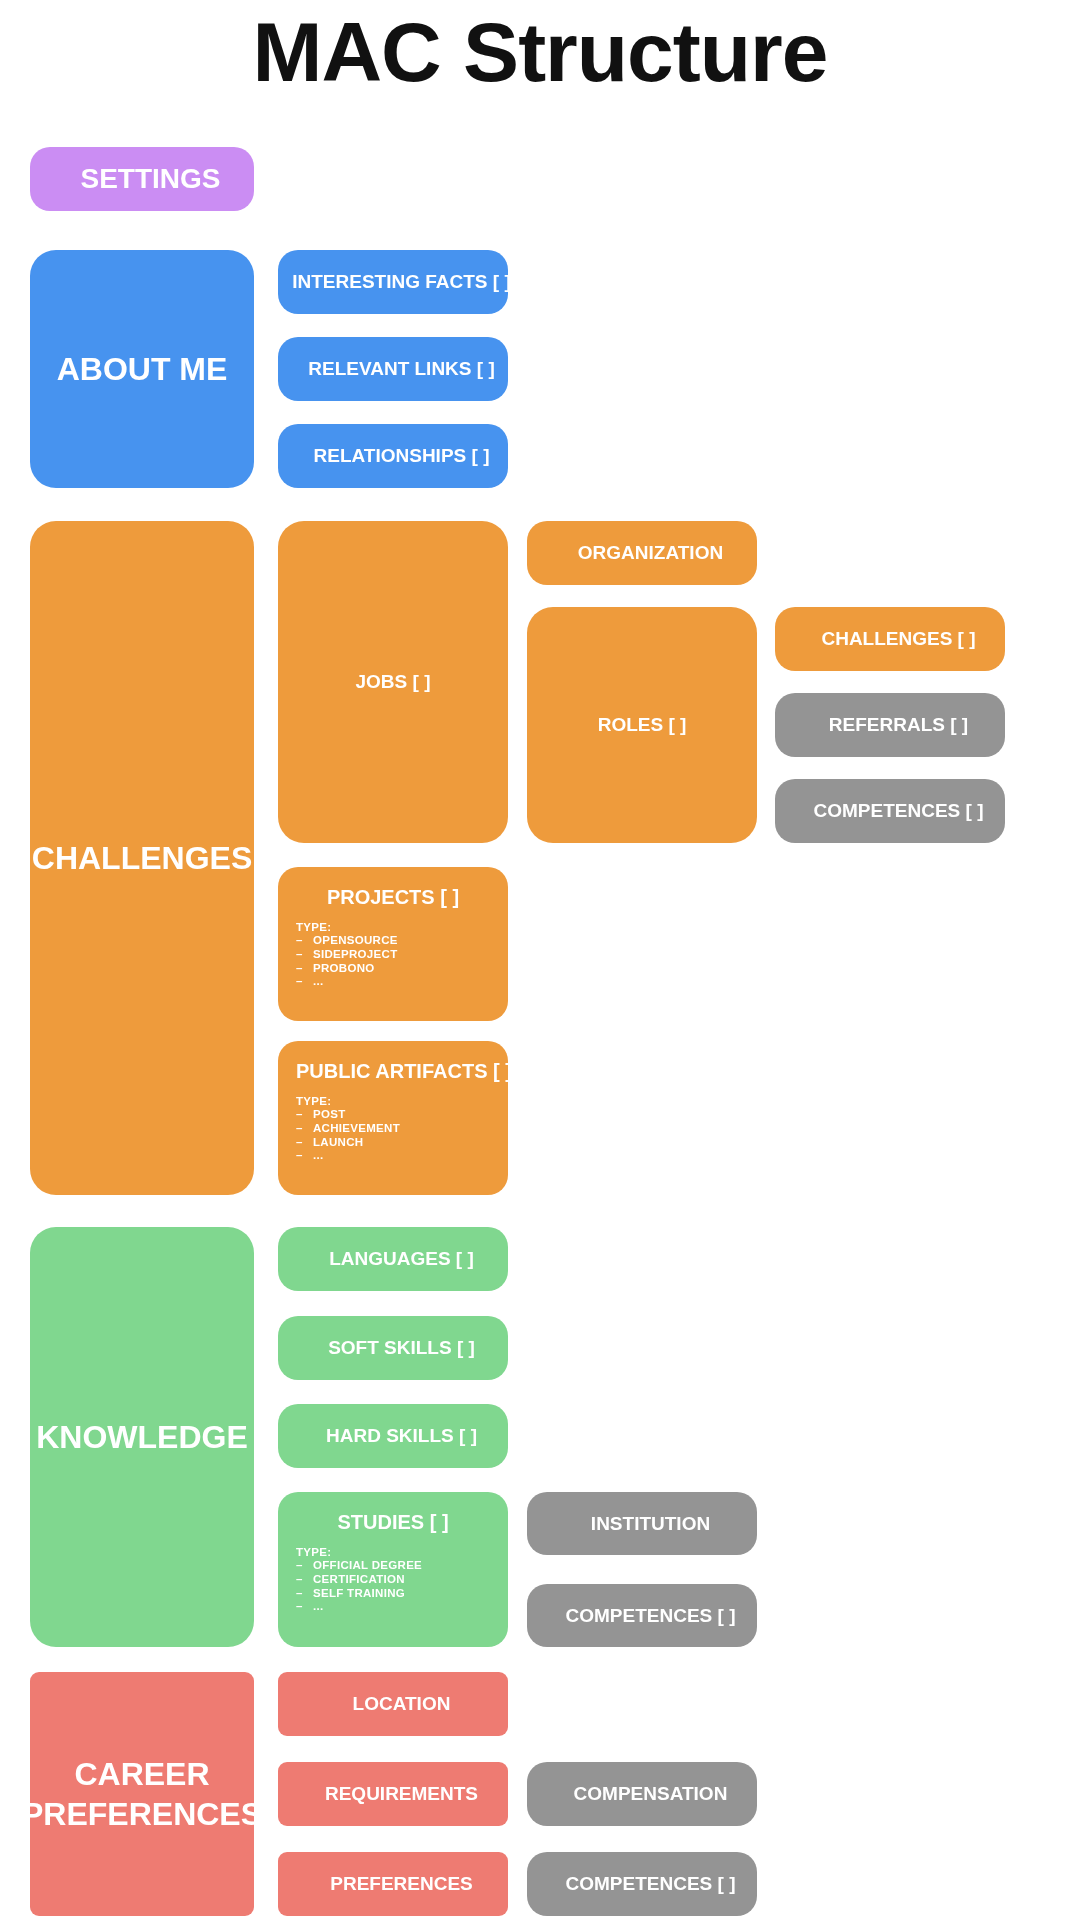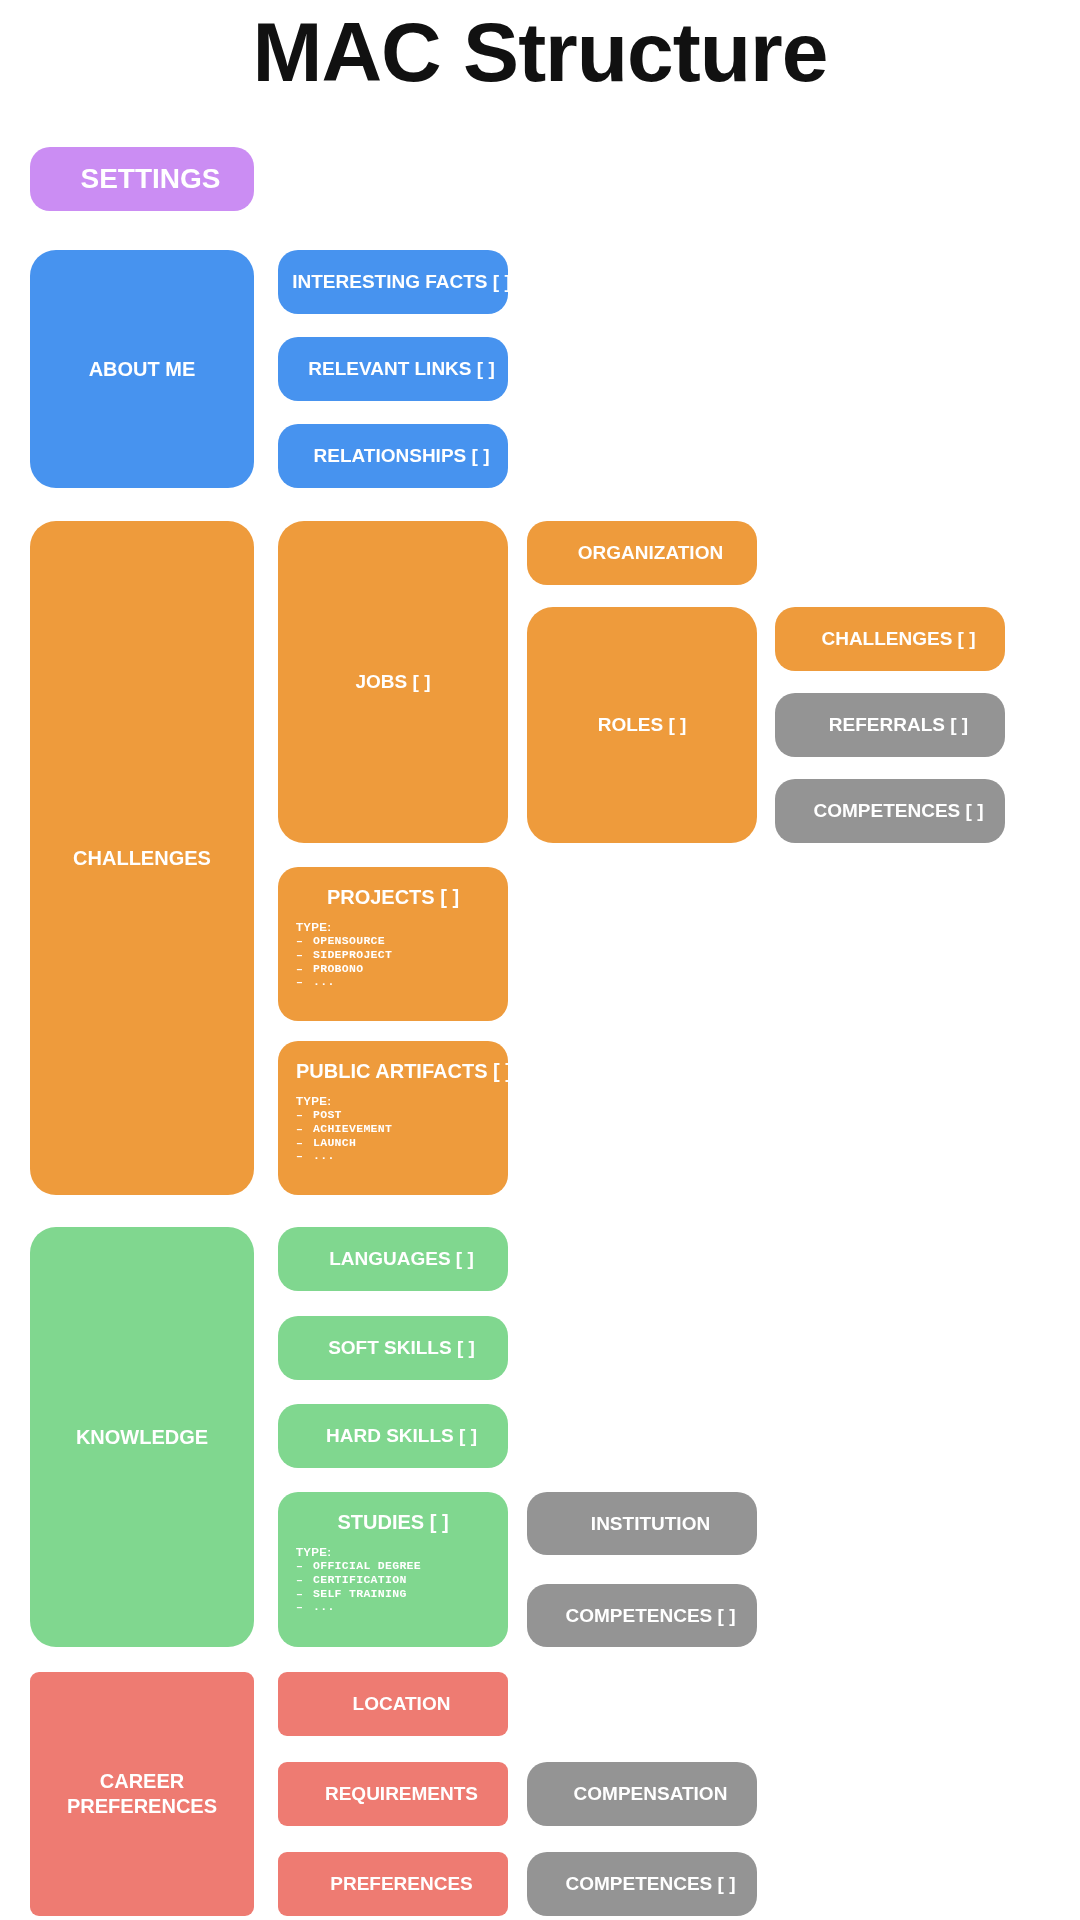--- a/index.html
+++ b/index.html
@@ -11,28 +11,28 @@
     color:var(--label,#fff);box-sizing:border-box;}
   .r-lg{border-radius:26px;}
   .r-sm{border-radius:20px;padding-left:17px;}
   .purple{background:var(--purple,#cb8df3);}
   .blue{background:var(--blue,#4793ef);}
   .orange{background:var(--orange,#ee9b3c);}
   .green{background:var(--green,#80d78f);}
   .salmon{background:var(--salmon,#ee7b72);border-radius:9px;}
   .gray{background:var(--gray,#949494);}
   .lbl{font-weight:700;text-align:center;white-space:nowrap;}
-  .lbl-root{font-size:20px;line-height:1.25;white-space:normal;}
+  .lbl-root{font-size:32px;line-height:1.25;white-space:normal;}
   .lbl-settings{font-size:28px;}
   .lbl-child{font-size:19px;}
   .detail{flex-direction:column;align-items:stretch;justify-content:flex-start;padding:15px 18px;}
   .detail-title{font-size:20px;font-weight:700;text-align:center;margin-top:4px;white-space:nowrap;}
   .type-head{margin-top:12px;font-size:11.5px;font-weight:700;letter-spacing:.3px;}
   .type-list{list-style:none;margin:1px 0 0 0;padding:0;font-size:11.5px;font-weight:700;letter-spacing:.3px;}
-  .type-list li{position:relative;padding-left:17px;line-height:13.8px;font-family:Liberation Mono, monospace;}
+  .type-list li{position:relative;padding-left:17px;line-height:13.8px;}
   .type-list li::before{content:"–";position:absolute;left:0;}
 </style>
 </head>
 <body style="--background: #ffffff; --title: #111111; --label: #ffffff; --purple: #cb8df3; --blue: #4793ef; --orange: #ee9b3c; --green: #80d78f; --salmon: #ee7b72; --gray: #949494;">
 
 <div class="canvas">
 
   <div class="page-title">MAC Structure</div>
 
   <div class="box purple r-sm" style="left:30px;top:147px;width:224px;height:64px">

